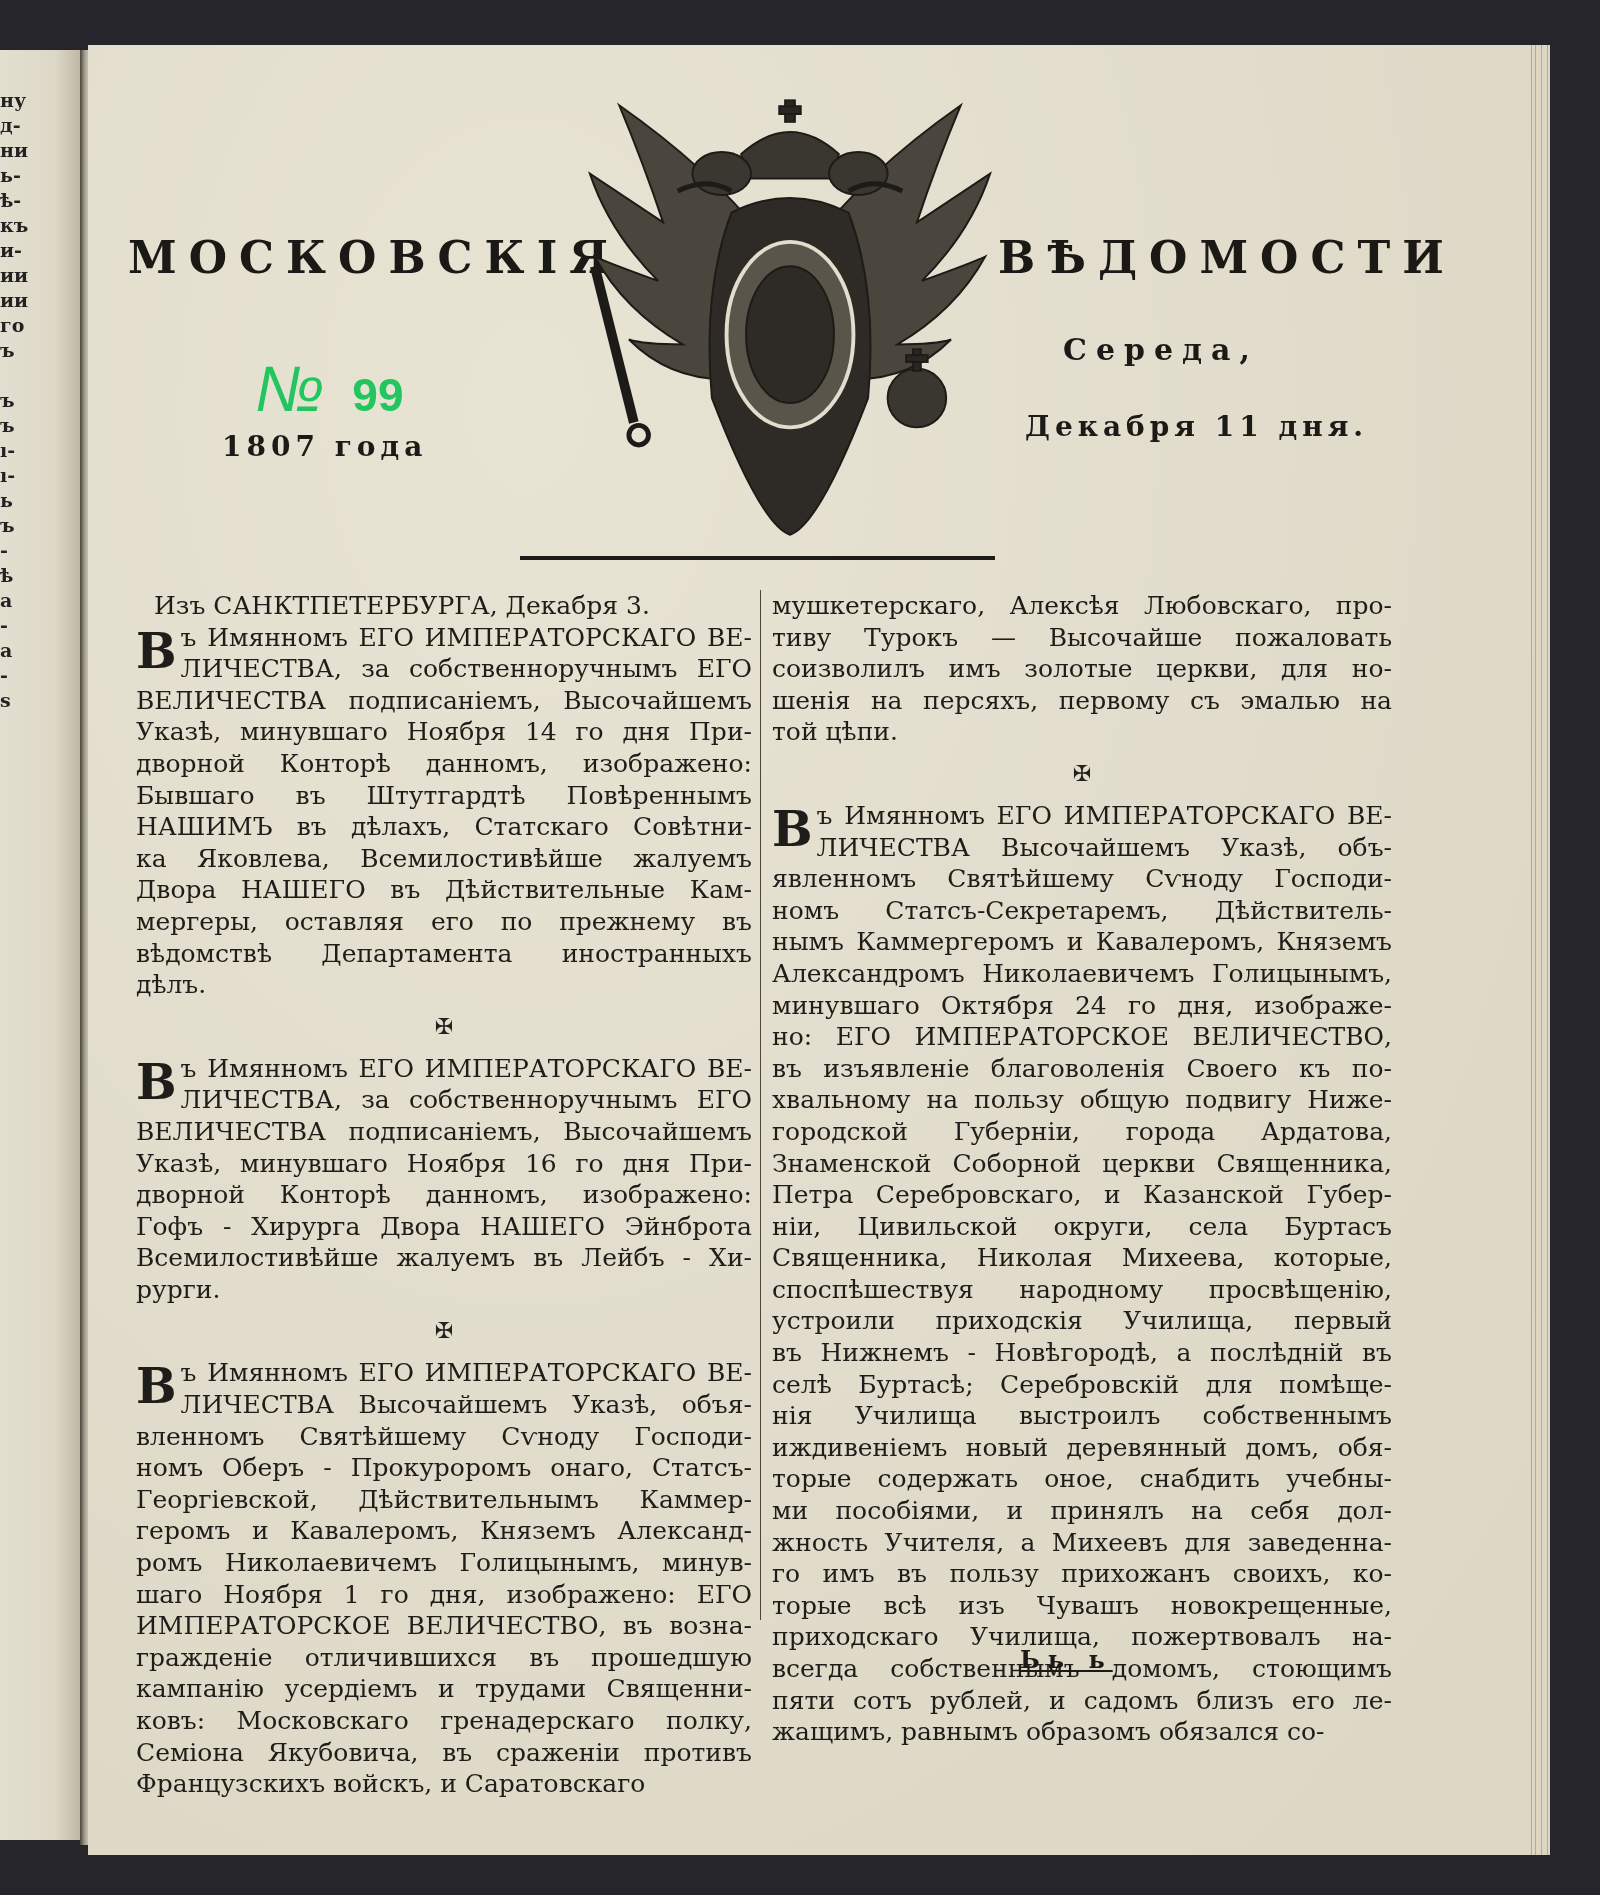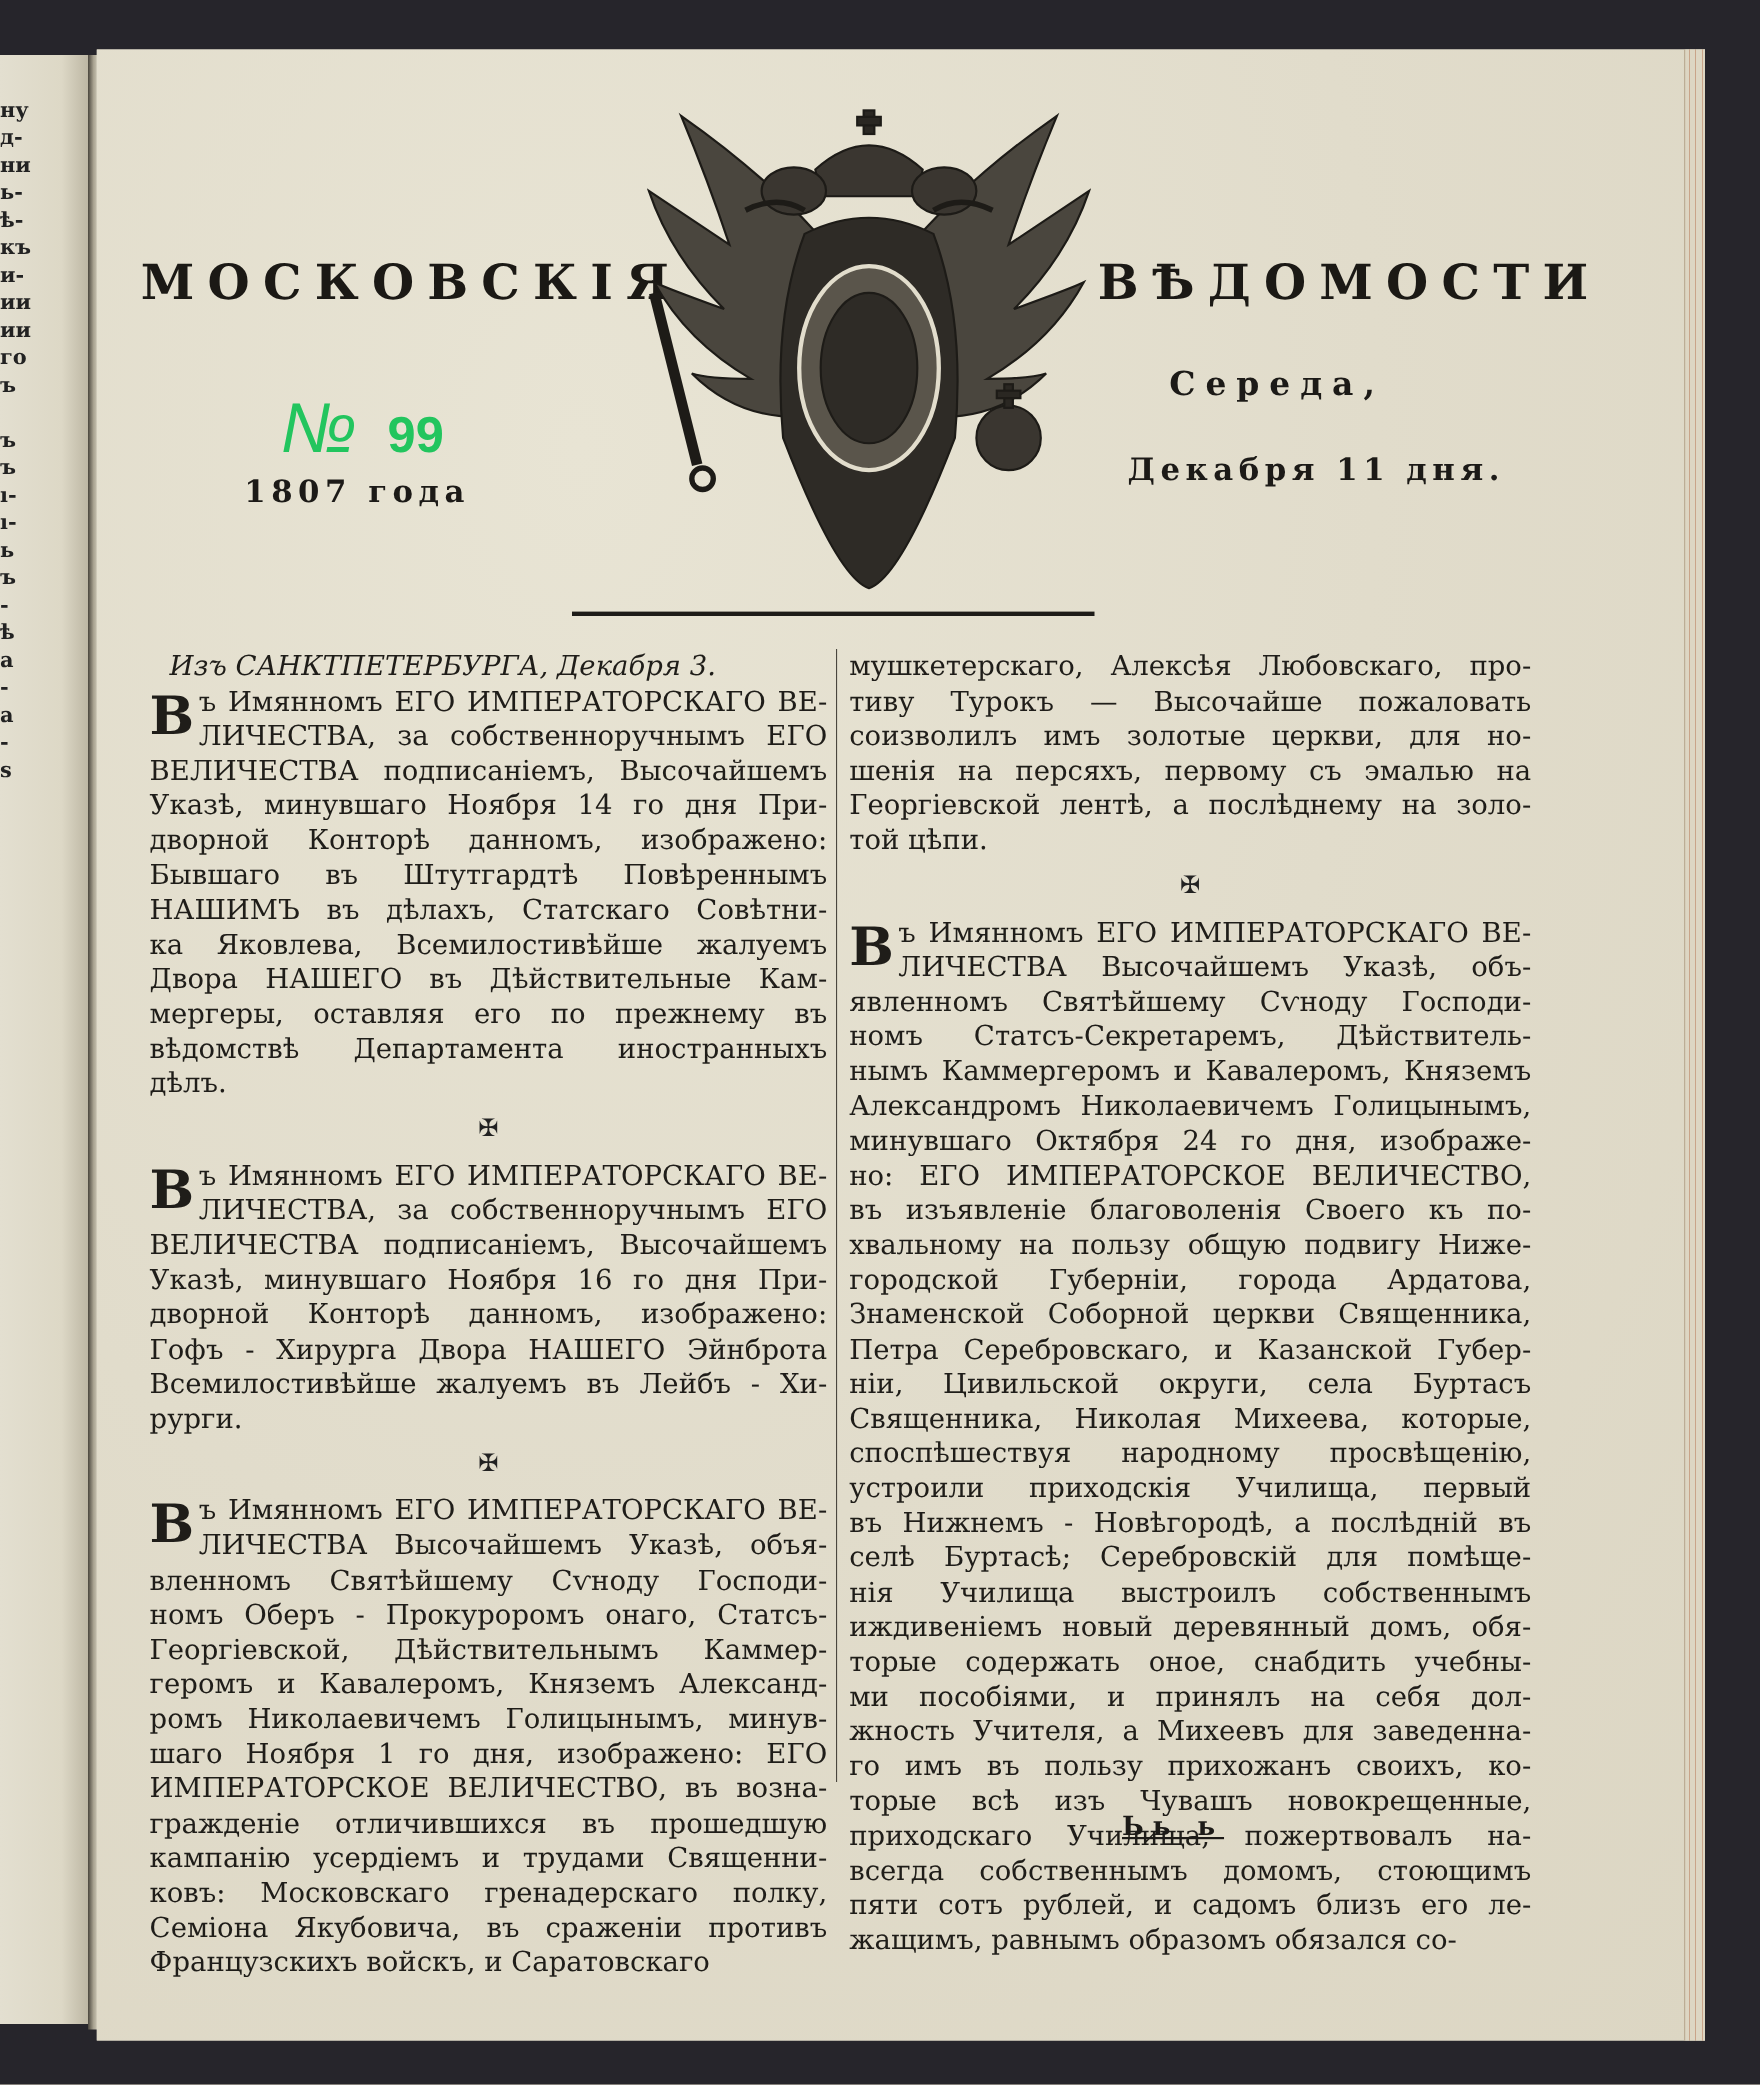--- a/index.html
+++ b/index.html
@@ -20,21 +20,21 @@
   .weekday{position:absolute;left:1063px;top:332px;font-size:30px;font-weight:bold;letter-spacing:9px;}
   .date{position:absolute;left:1025px;top:410px;font-size:28px;font-weight:bold;letter-spacing:5px;}
   .emblem{position:absolute;left:585px;top:85px;width:410px;height:470px;}
   .rule{position:absolute;left:520px;top:556px;width:475px;height:4px;background:#1e1c18;}
   .col{position:absolute;top:590px;font-size:25px;line-height:31.6px;color:#1f1d19;}
   .col-left{left:136px;width:616px;}
   .col-right{left:772px;width:620px;}
   .divider{position:absolute;left:760px;top:590px;width:1px;height:1030px;background:#4a463e;}
   .line{display:block;white-space:nowrap;text-align:justify;text-align-last:justify;height:31.6px;}
   .line.last{text-align-last:left;}
-  .heading-line{font-style:italic;text-align-last:left;padding-left:18px;}
+  .heading-line{text-align-last:left;padding-left:18px;}
   .dropcap{float:left;font-size:48px;font-weight:bold;line-height:50px;margin-right:4px;margin-top:4px;}
   .indent{padding-left:26px;}
   .star{display:block;text-align:center;height:52px;line-height:52px;font-size:22px;color:#222;}
   .signature{position:absolute;left:1020px;top:1645px;font-size:24px;font-weight:bold;letter-spacing:8px;text-decoration:underline;}
 </style>
 </head>
 <body>
 
 <div class="prev-page">
   <div class="prev-lines" id="prev-lines">
@@ -150,21 +150,20 @@
     <span class="line">ковъ: Московскаго гренадерскаго полку,</span>
     <span class="line">Семіона Якубовича, въ сраженіи противъ</span>
     <span class="line last">Французскихъ войскъ, и Саратовскаго</span>
   </div>
 
 <div class="col col-right" id="col-right">
     <span class="line">мушкетерскаго, Алексѣя Любовскаго, про-</span>
     <span class="line">тиву Турокъ — Высочайше пожаловать</span>
     <span class="line">соизволилъ имъ золотые церкви, для но-</span>
     <span class="line">шенія на персяхъ, первому съ эмалью на</span>
-    <span class="line">Георгіевской лентѣ, а послѣднему на золо-</span>
     <span class="line last">той цѣпи.</span>
     <span class="star">✠</span>
     <span class="line" style="display: block; text-align-last: justify;"><span class="dropcap">В</span><span>ъ Имянномъ ЕГО ИМПЕРАТОРСКАГО ВЕ-</span></span>
     <span class="line indent">ЛИЧЕСТВА Высочайшемъ Указѣ, объ-</span>
     <span class="line">явленномъ Святѣйшему Сѵноду Господи-</span>
     <span class="line">номъ Статсъ-Секретаремъ, Дѣйствитель-</span>
     <span class="line">нымъ Каммергеромъ и Кавалеромъ, Княземъ</span>
     <span class="line">Александромъ Николаевичемъ Голицынымъ,</span>
     <span class="line">минувшаго Октября 24 го дня, изображе-</span>
     <span class="line">но: ЕГО ИМПЕРАТОРСКОЕ ВЕЛИЧЕСТВО,</span>

